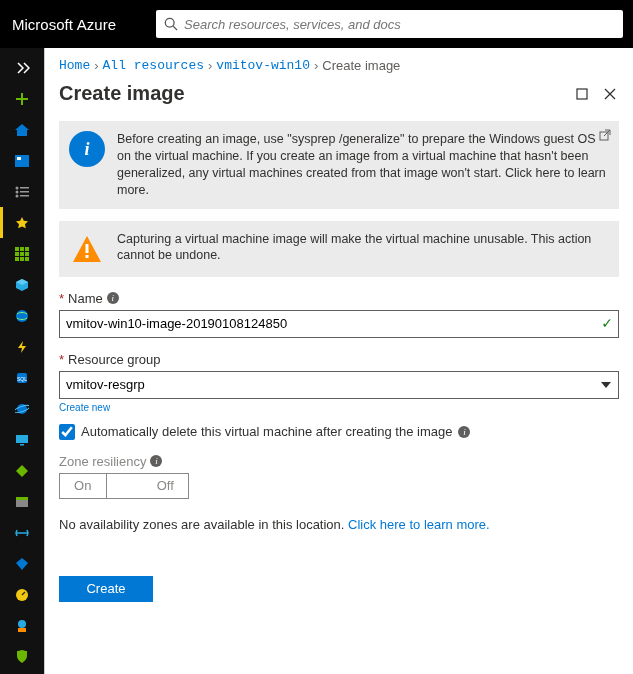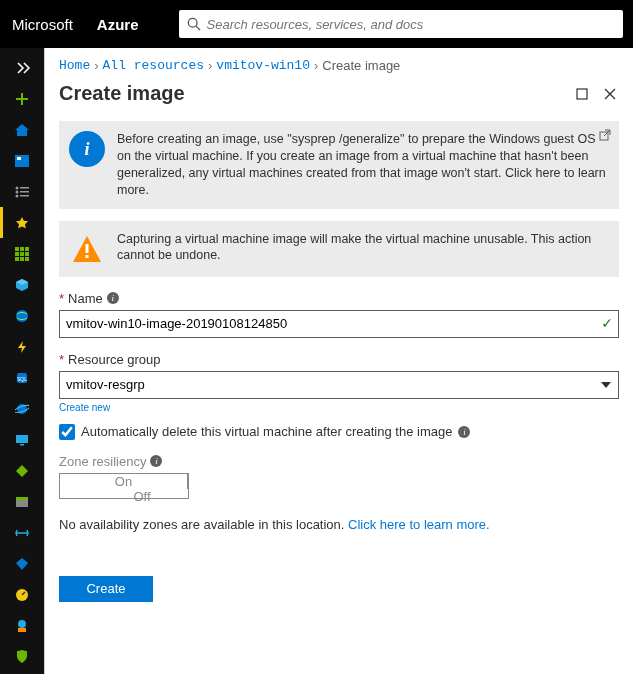--- a/index.html
+++ b/index.html
@@ -1,21 +1,21 @@
 <!DOCTYPE html>
 <html><head>
 <meta charset="utf-8">
 <style>
   * { box-sizing: border-box; margin: 0; padding: 0; font-family: "Segoe UI", Arial, sans-serif; }
   body { width: 633px; height: 674px; overflow: hidden; background: #fff; font-size: 13px; color: #323130; }
 
   
   .topbar { height: 48px; background: #000; display: flex; align-items: center; padding: 0 10px 0 12px; }
   .brand { color: #fff; font-size: 15px; font-weight: 400; display: flex; align-items: baseline; gap: 4px; }
-  .brand .bold { font-weight: 700; margin-left: 20px; }
+  .brand .bold { font-weight: 400; }
   .searchwrap { flex: 1; margin-left: 40px; height: 28px; background: #fff; border-radius: 2px; display: flex; align-items: center; padding: 2px 8px; }
   .searchwrap svg { flex: 0 0 14px; }
   .searchwrap input { flex: 1; border: none; outline: none; font-size: 13px; font-style: italic; color: #555; margin-left: 6px; background: transparent; }
 
   
   .shell { display: flex; height: 634px; }
   .leftnav { width: 44px; background: #111; display: flex; flex-direction: column; align-items: center; padding-top: 4px; }
   .leftnav .navitem { width: 44px; height: 31px; display: flex; align-items: center; justify-content: center; cursor: pointer; }
   .leftnav .navitem svg { display: block; }
   .leftnav .star { position: relative; }
@@ -54,21 +54,21 @@
   .selectwrap select { width:100%; height:28px; border:1px solid #605e5c; padding: 0 24px 0 6px; font-size:13px; background:#fff; appearance:none; -webkit-appearance:none; }
   .selectwrap:after { content:""; position:absolute; right:8px; top:11px; border-left:5px solid transparent; border-right:5px solid transparent; border-top:6px solid #323130; pointer-events:none; }
 
   .linkbtn { color:#0078d4; font-size:10px; text-decoration:none; display:inline-block; margin-top:3px; cursor:pointer; }
 
   .plain { font-size: 13px; margin: 18px 0 14px 0; }
 
   .checkrow { display:flex; align-items:center; gap:6px; font-size:13px; margin: 10px 0 14px 0; }
   .checkrow input[type=checkbox] { width:16px; height:16px; accent-color:#0078d4; }
 
-  .toggle { display:flex; border:1px solid #8a8886; width:130px; height:26px; margin-top:4px;flex-direction:column; }
+  .toggle { display:flex; border:1px solid #8a8886; width:130px; height:26px; margin-top:4px; }
   .toggle .opt { flex:1; display:flex; align-items:center; justify-content:center; font-size:13px; color:#8a8886; border-right:1px solid #8a8886; cursor:pointer; }
   .toggle .opt:last-child { border-right:none;padding-left:36px; }
 
   .availtext { font-size:13px; margin-top:18px; }
   .availtext a { color:#0078d4; text-decoration:none; }
 
   .createbtn { margin-top: 44px; width: 94px; height: 26px; background:#0078d4; color:#fff; border:none; font-size:13px; cursor:pointer; }
 </style>
 </head>
 <body>

